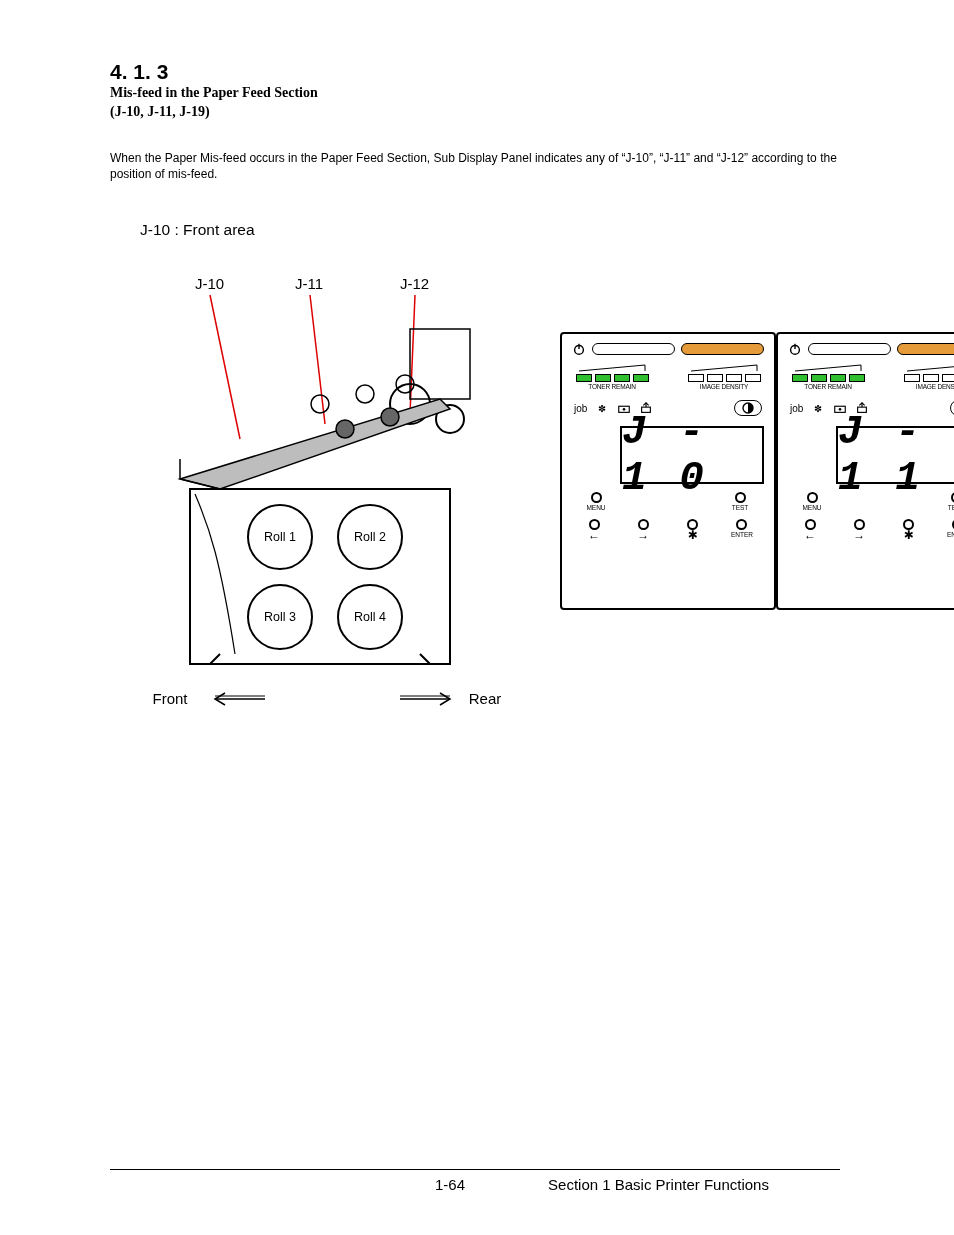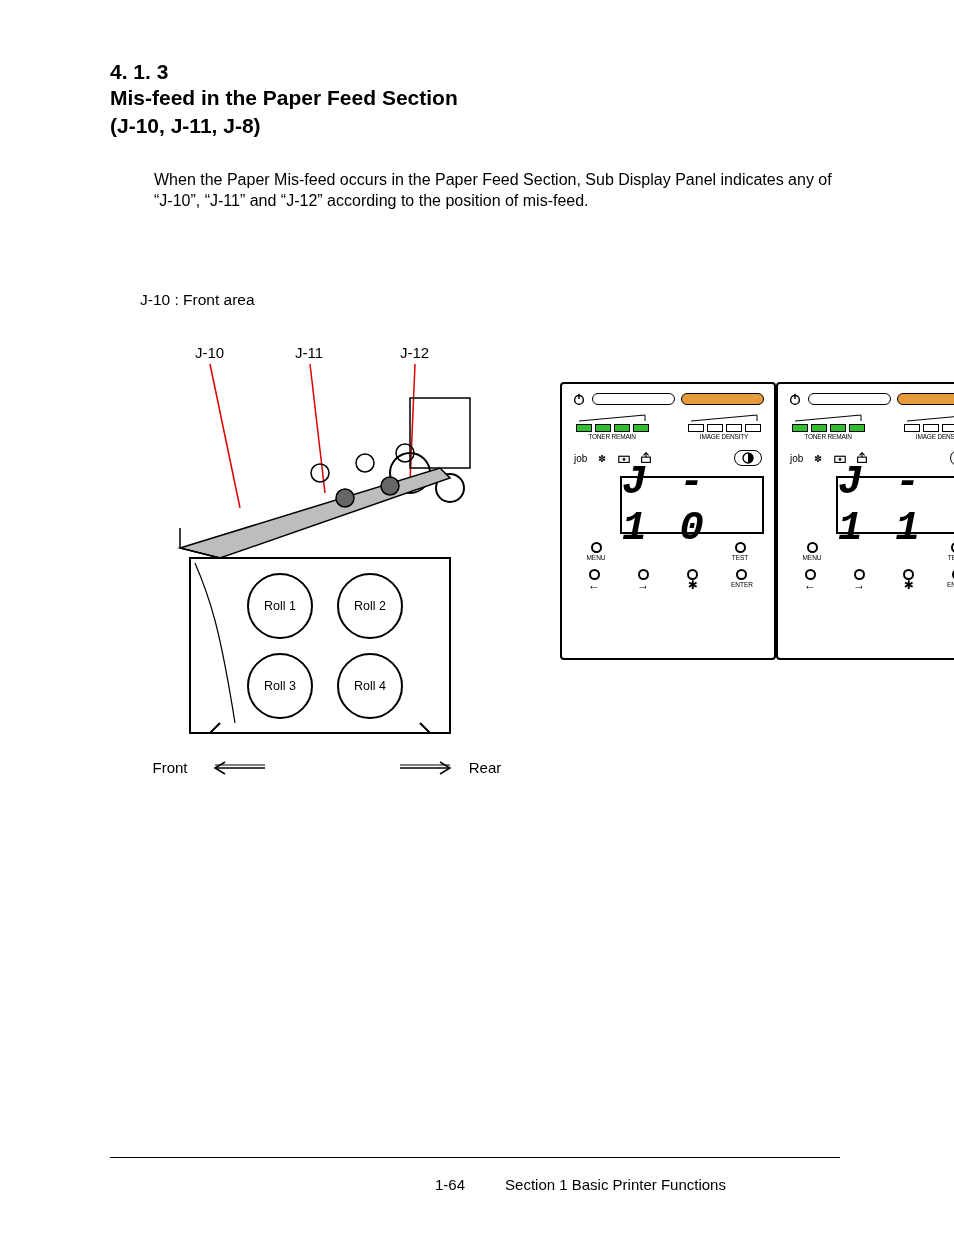--- a/index.html
+++ b/index.html
@@ -17,38 +17,37 @@
     margin-bottom: 28px;
     flex-direction: column;
   }
   .section-number {
     font-size: 21px;
     font-weight: bold;
     width: 100px;
     flex-shrink: 0;
   }
   .section-title {
-    font-size: 21px;
+    font-size: 14px;
     font-weight: bold;
     line-height: 1.35;
+    font-family: Liberation Serif, serif;
   }
   .body-text {
-    font-size: 16px;
+    font-size: 12px;
     line-height: 1.35;
     margin-bottom: 38px;
-    margin-left: 44px;
   }
   .content-row {
     display: flex;
     gap: 30px;
   }
   .left-col {
     width: 420px;
     flex-shrink: 0;
-    margin-top: 40px;
   }
   .legend-text {
     font-size: 15.5px;
     line-height: 1.33;
     margin-left: 30px;
     margin-bottom: 18px;
   }
   .diagram-wrap {
     width: 100%;
   }
@@ -139,34 +138,35 @@
   }
   .pbtn-label { font-size: 6.5px; }
   .arrow-sym { font-size: 12px; line-height: 8px; }
   
   .footer {
     position: absolute;
     bottom: 42px;
     left: 110px;
     right: 114px;
     border-top: 1px solid #000;
-    padding-top: 18px;
+    padding-top: 6px;
     display: flex;
     font-size: 15px;
+    gap: 43px;
   }
   .footer .pn { margin-left: 325px; margin-right: 40px; }
 </style>
 </head>
 <body>
 
 <div class="section-heading">
   <div class="section-number">4. 1. 3</div>
   <div class="section-title">
     <span>Mis-feed in the Paper Feed Section</span><br>
-    <span>(J-10, J-11, J-8)</span>
+    <span>(J-10, J-11, J-19)</span>
   </div>
 </div>
 
 <p class="body-text">When the Paper Mis-feed occurs in the Paper Feed Section, Sub Display Panel indicates any of “J-10”, “J-11” and “J-12” according to the position of mis-feed.</p>
 
 <div class="content-row">
 
   <div class="left-col">
     <div class="legend-text">
       <div>J-10 : Front area</div>

